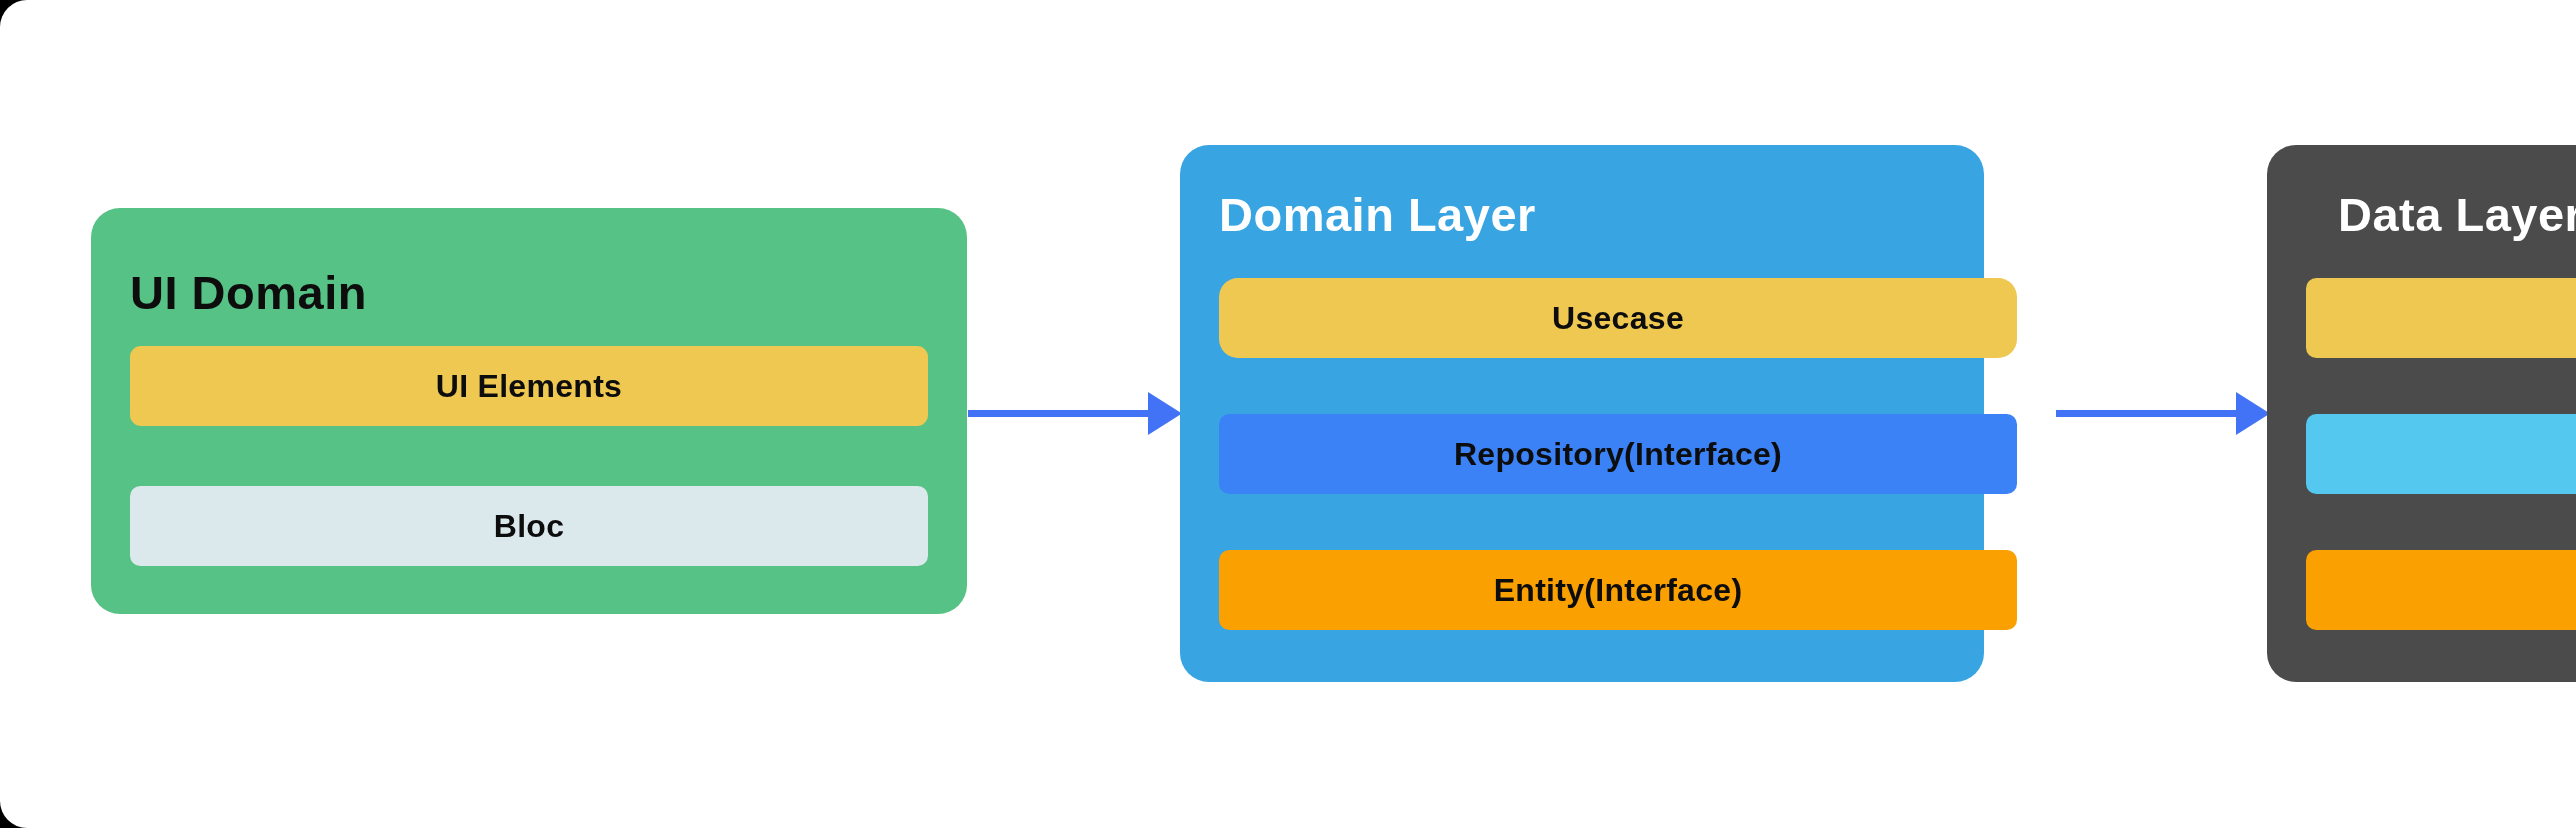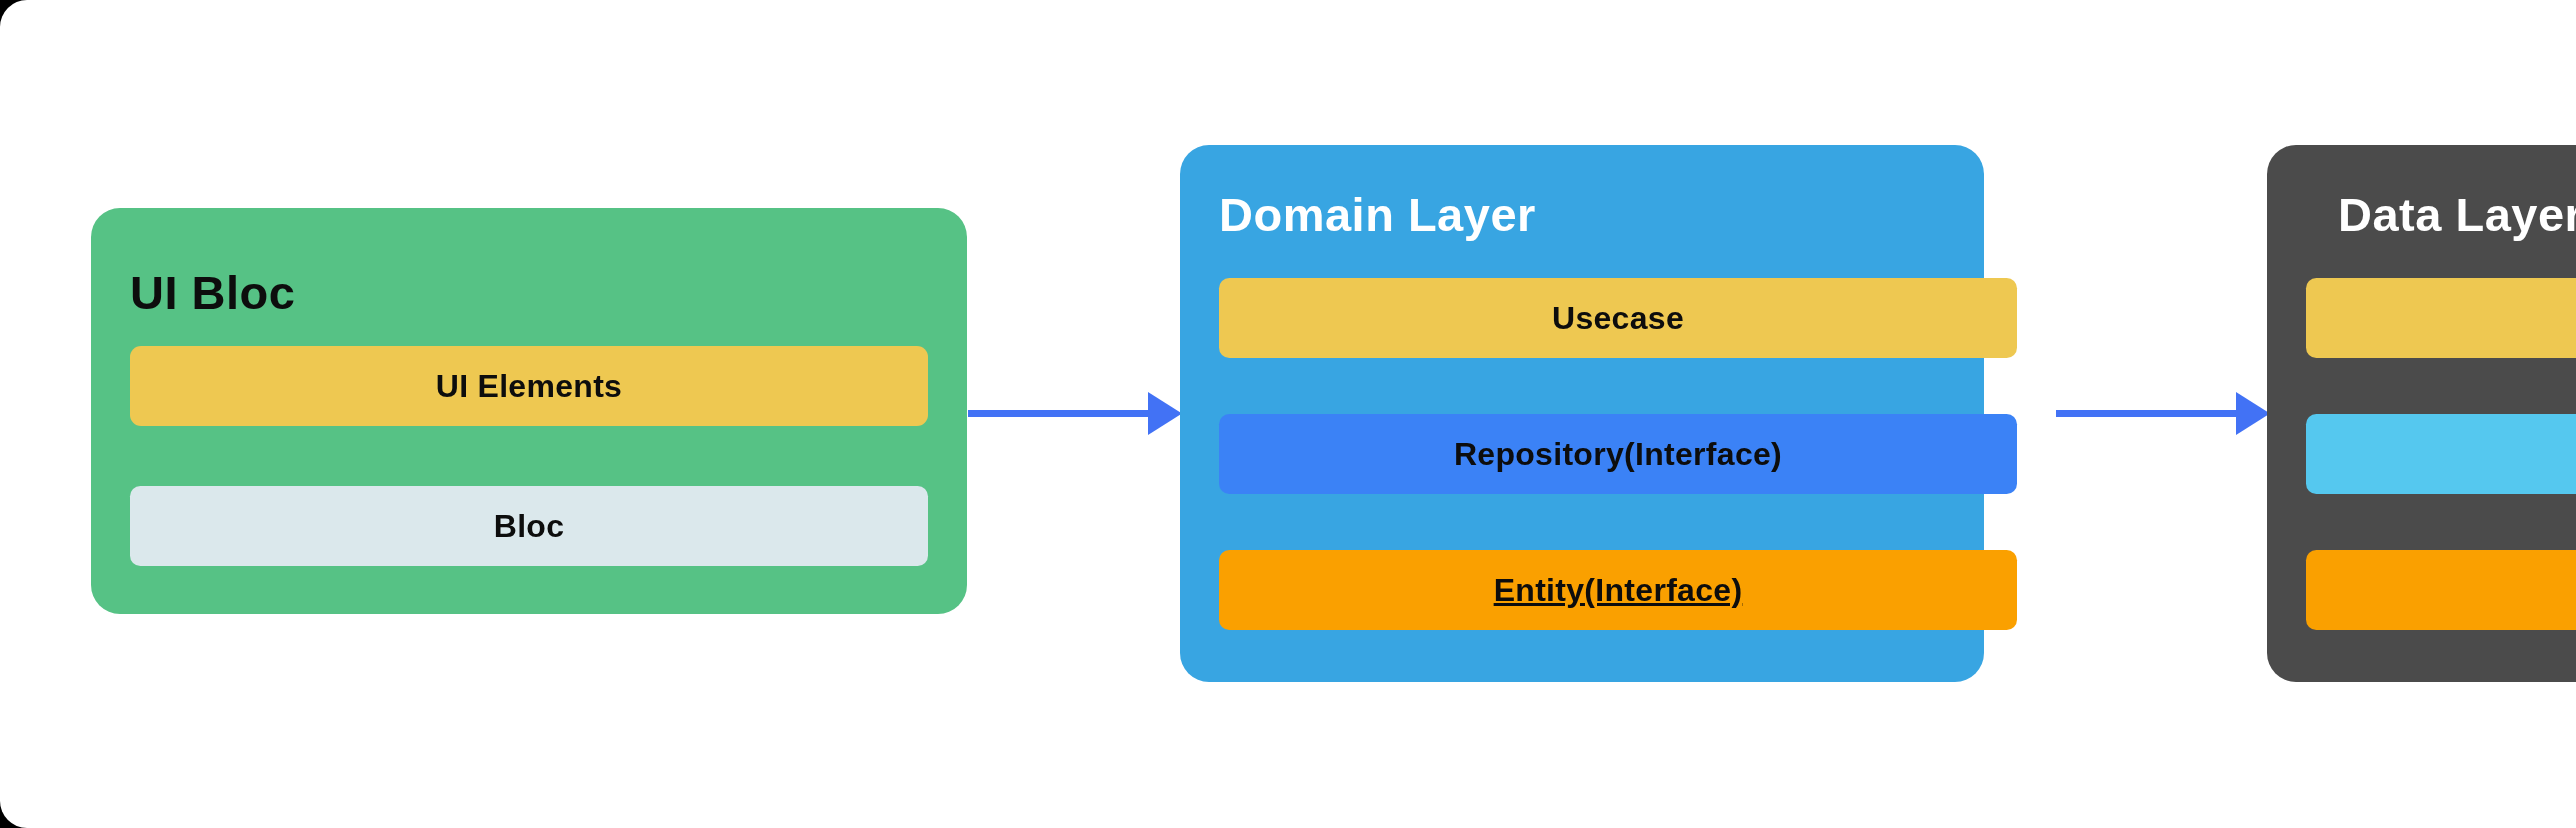--- a/index.html
+++ b/index.html
@@ -88,35 +88,35 @@
   .shaft-2 { left: 2056px; width: 183px; }
   .head-2  { left: 2236px; }
 </style>
 </head>
 <body>
 
 <div class="stage">
   <div class="panel" style="background: rgb(255, 255, 255);">
 
     <div class="layer layer-ui" style="background: rgb(86, 194, 133);">
-      <div class="layer-title" style="color: rgb(13, 13, 13);">UI Bloc</div>
+      <div class="layer-title" style="color: rgb(13, 13, 13);">UI Domain</div>
       <div class="bar pos-ui-0" style="background: rgb(238, 200, 81); color: rgb(13, 13, 13);">UI Elements</div>
       <div class="bar pos-ui-1" style="background: rgb(219, 232, 236); color: rgb(13, 13, 13);">Bloc</div>
     </div>
 
     <div class="arrow">
       <div class="arrow-shaft shaft-1" style="background: rgb(66, 114, 245);"></div>
       <div class="arrow-head head-1" style="background: rgb(66, 114, 245);"></div>
     </div>
 
     <div class="layer layer-domain" style="background: rgb(56, 165, 226);">
       <div class="layer-title" style="color: rgb(255, 255, 255);">Domain Layer</div>
-      <div class="bar pos-0" style="background: rgb(238, 200, 81); color: rgb(13, 13, 13);">Usecase</div>
+      <div class="bar pos-0" style="background: rgb(238, 200, 81); color: rgb(13, 13, 13); border-radius: 19px;">Usecase</div>
       <div class="bar pos-1" style="background: #3b82f6; color: rgb(13, 13, 13);">Repository(Interface)</div>
-      <div class="bar pos-2" style="background: rgb(250, 160, 0); color: rgb(13, 13, 13); text-decoration: underline;">Entity(Interface)</div>
+      <div class="bar pos-2" style="background: rgb(250, 160, 0); color: rgb(13, 13, 13);">Entity(Interface)</div>
     </div>
 
     <div class="arrow">
       <div class="arrow-shaft shaft-2" style="background: rgb(66, 114, 245);"></div>
       <div class="arrow-head head-2" style="background: rgb(66, 114, 245);"></div>
     </div>
 
     <div class="layer layer-data" style="background: rgb(75, 75, 75);">
       <div class="layer-title" style="color: rgb(255, 255, 255);">Data Layer</div>
       <div class="bar pos-0" style="background: rgb(238, 200, 81); color: rgb(13, 13, 13);">RepositoryImpl</div>

